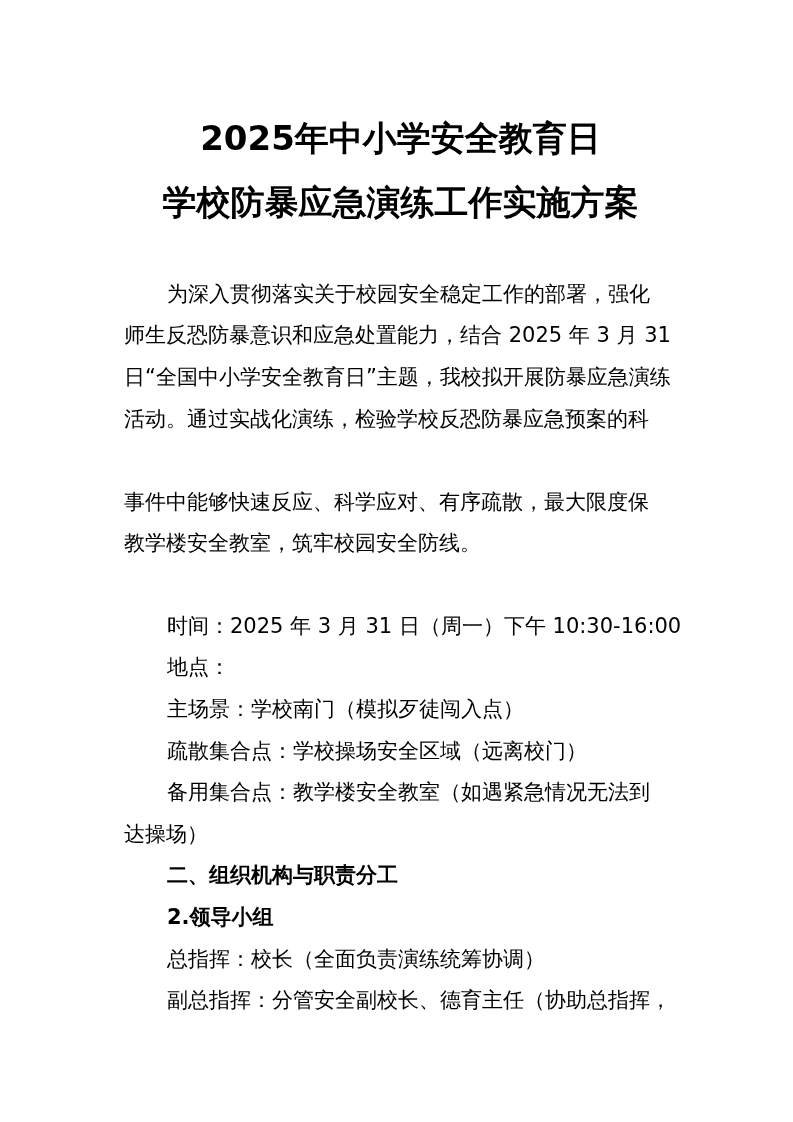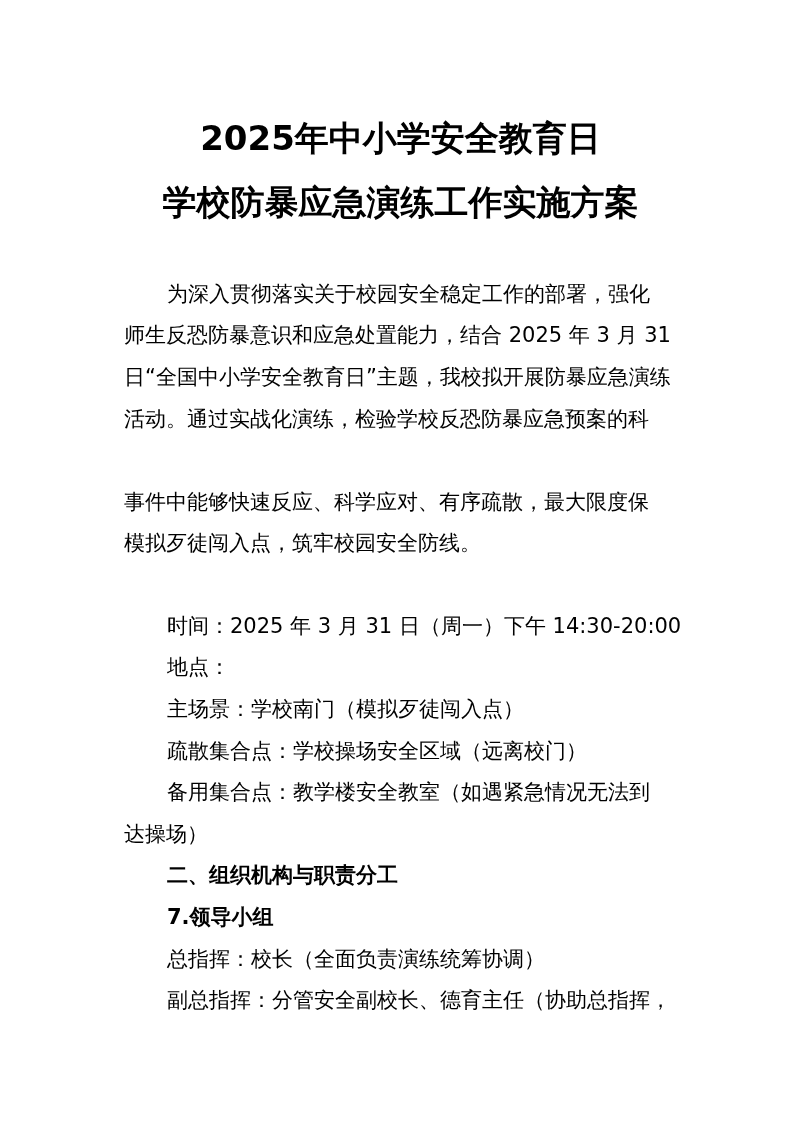--- a/index.html
+++ b/index.html
@@ -27,26 +27,26 @@
 
 <div class="page">
   <div class="title t1">2025年中小学安全教育日</div>
   <div class="title t2">学校防暴应急演练工作实施方案</div>
 
   <div class="line indent" style="top:280px">为深入贯彻落实关于校园安全稳定工作的部署，强化</div>
   <div class="line" style="top:321px">师生反恐防暴意识和应急处置能力，结合 2025 年 3 月 31</div>
   <div class="line" style="top:363px">日“全国中小学安全教育日”主题，我校拟开展防暴应急演练</div>
   <div class="line" style="top:405px">活动。通过实战化演练，检验学校反恐防暴应急预案的科</div>
   <div class="line" style="top:488px">事件中能够快速反应、科学应对、有序疏散，最大限度保</div>
-  <div class="line" style="top:529px">模拟歹徒闯入点，筑牢校园安全防线。</div>
+  <div class="line" style="top:529px">教学楼安全教室，筑牢校园安全防线。</div>
 
-  <div class="line indent" style="top:612px">时间：2025 年 3 月 31 日（周一）下午 14:30-20:00</div>
+  <div class="line indent" style="top:612px">时间：2025 年 3 月 31 日（周一）下午 10:30-16:00</div>
   <div class="line indent" style="top:653px">地点：</div>
   <div class="line indent" style="top:737px">疏散集合点：学校操场安全区域（远离校门）</div>
   <div class="line indent" style="top:695px">主场景：学校南门（模拟歹徒闯入点）</div>
   <div class="line indent" style="top:778px">备用集合点：教学楼安全教室（如遇紧急情况无法到</div>
   <div class="line" style="top:820px">达操场）</div>
 
   <div class="line indent bold" style="top:861px">二、组织机构与职责分工</div>
-  <div class="line indent bold" style="top:903px">7.领导小组</div>
+  <div class="line indent bold" style="top:903px">2.领导小组</div>
   <div class="line indent" style="top:945px">总指挥：校长（全面负责演练统筹协调）</div>
   <div class="line indent" style="top:986px">副总指挥：分管安全副校长、德育主任（协助总指挥，</div>
 </div>
 
 </body></html>

